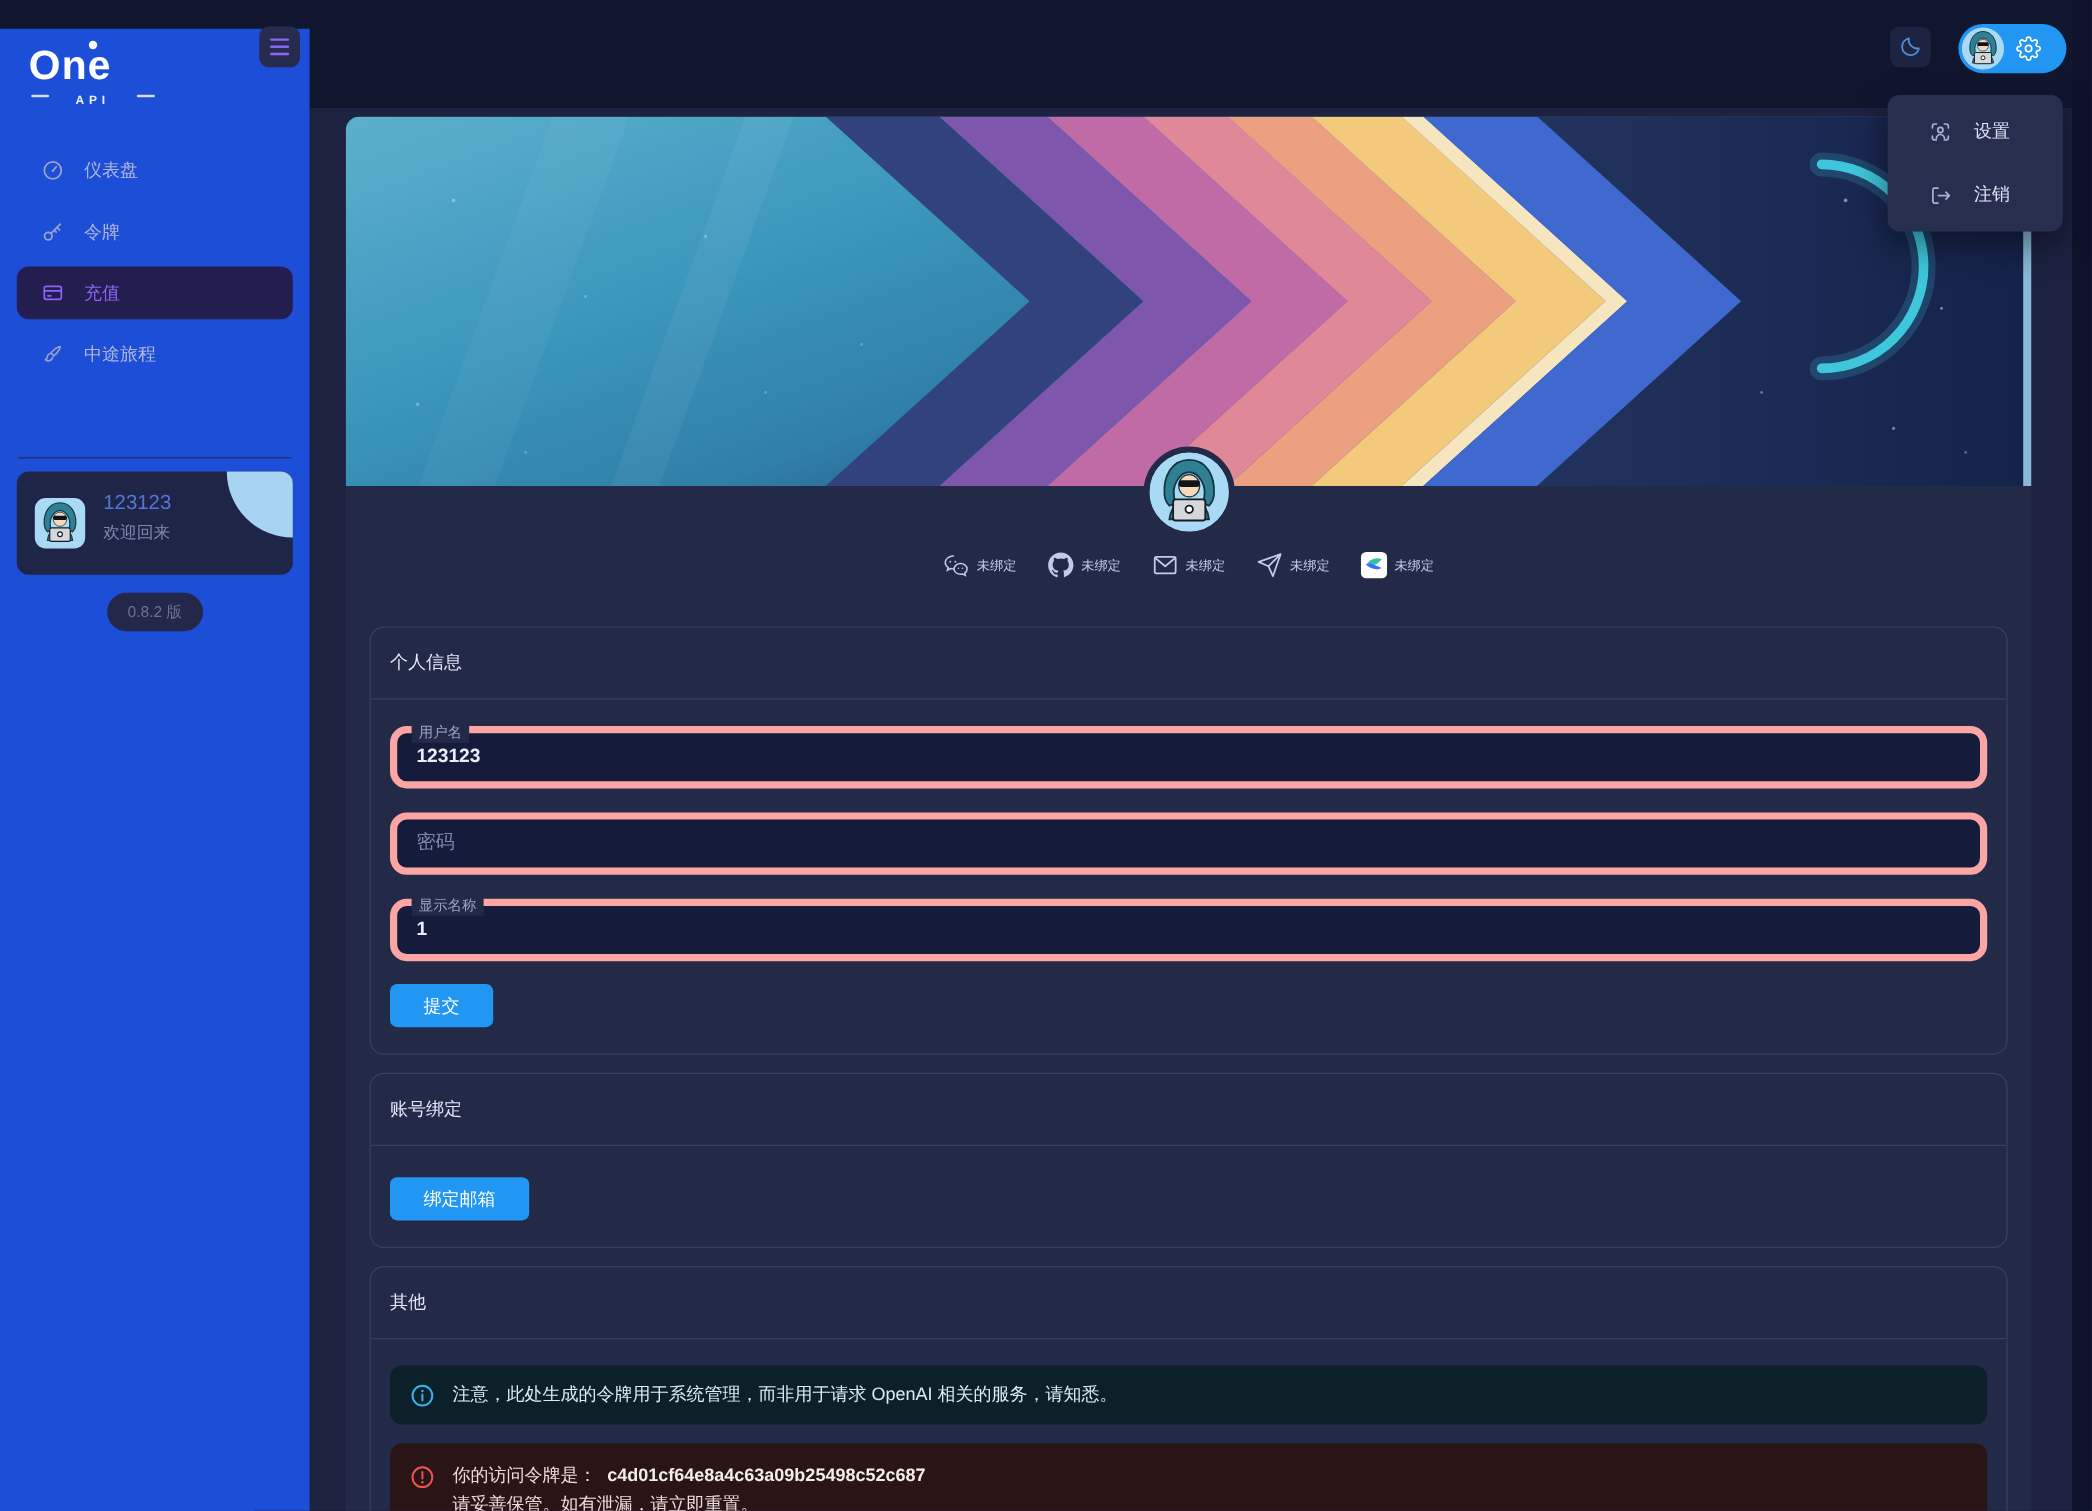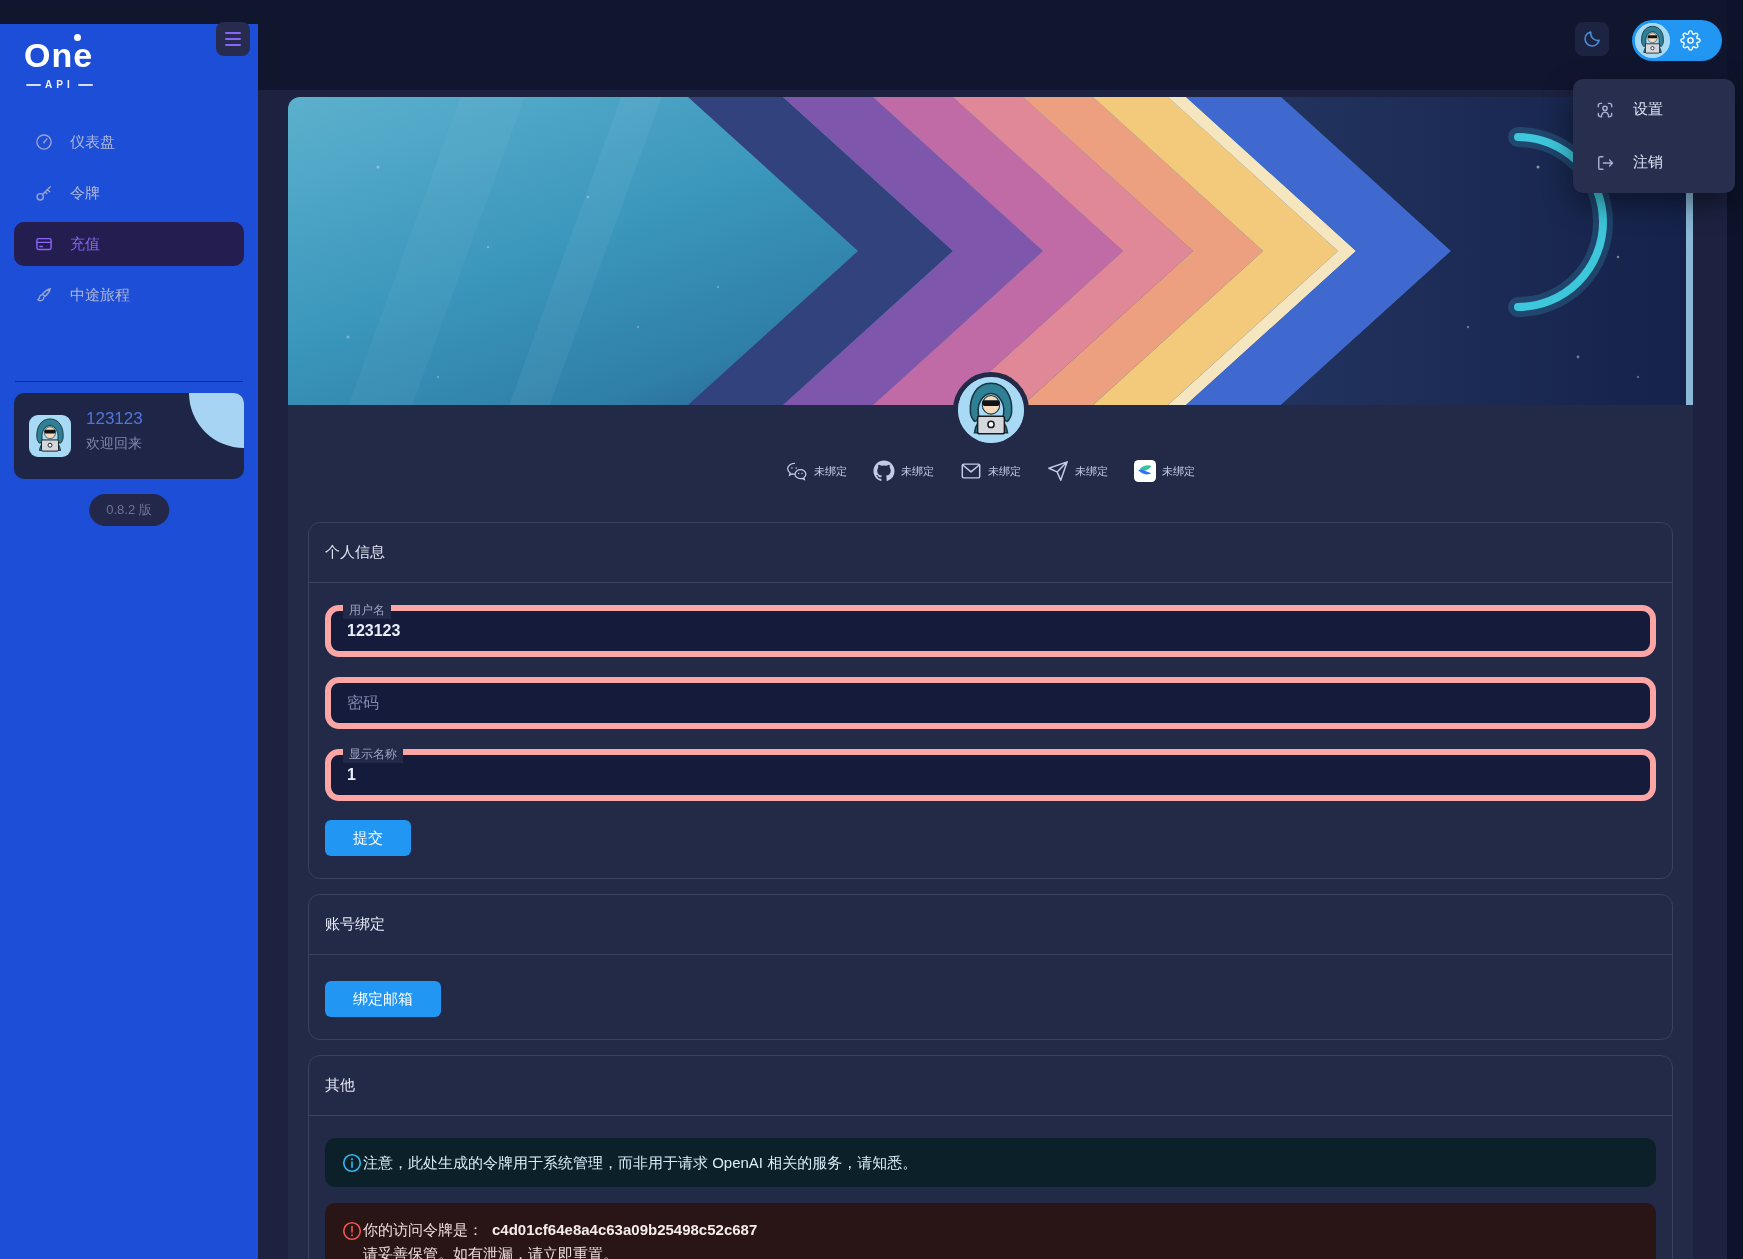--- a/index.html
+++ b/index.html
@@ -14,21 +14,21 @@
 
   
   .content-bg { position:absolute; left:258px; top:90px; right:16px; bottom:0; background:var(--body-bg,#1c2240); }
   .scroll-strip { position:absolute; right:0; top:0; width:16px; height:100%; background:#0e132b; }
 
   
   .sidebar { position:absolute; left:0; top:0; width:258px; height:100%; background:#1d4ed8; z-index:5;margin-top:24px; }
   .logo { position:absolute; left:24px; top:8px; width:120px; }
   .logo-word { font-size:34px; font-weight:800; color:#fff; letter-spacing:1px; position:relative; line-height:46px; }
   .logo-dot { position:absolute; left:50px; top:2px; width:7px; height:7px; border-radius:50%; background:#fff; }
-  .logo-sub { display:flex; align-items:center; gap:4px; margin-top:1px; margin-left:2px; }
+  .logo-sub { display:flex; gap:22px; margin-top:1px; margin-left:2px; }
   .logo-sub .dash { width:15px; height:2px; background:#d7dcef; border-radius:2px; }
   .logo-sub .sub-text { font-size:10px; font-weight:bold; letter-spacing:4px; color:#eef1fb; }
 
   .nav { position:absolute; left:14px; right:14px; top:96px; }
   .nav-item { height:44px; margin-bottom:7px; border-radius:10px; display:flex; align-items:center; padding-left:20px; gap:16px; color:#b0b8da; cursor:pointer; }
   .nav-item .nicon { width:20px; height:20px; color:#9aa3cc; flex:0 0 auto; }
   .nav-item span { font-size:15px; }
   .nav-item.active { background:#241d50; color:var(--accent-purple,#8b65f7); }
   .nav-item.active .nicon { color:var(--accent-purple,#8b65f7); }
 
@@ -44,21 +44,21 @@
 
   
   .hamburger { position:absolute; left:216px; top:22px; width:34px; height:34px; background:#272c4e; border:none; border-radius:8px; display:flex; flex-direction:column; align-items:center; justify-content:center; gap:4px; cursor:pointer; z-index:6; }
   .hamburger i { display:block; width:16px; height:2px; background:#8a63f8; border-radius:2px; }
   .moon-btn { position:absolute; left:1575px; top:22px; width:34px; height:34px; background:#1d2442; border:none; border-radius:8px; display:flex; align-items:center; justify-content:center; cursor:pointer; z-index:6; }
   .user-pill { position:absolute; left:1632px; top:20px; width:90px; height:41px; border-radius:21px; background:var(--primary,#2196f3); display:flex; align-items:center; cursor:pointer; z-index:6; }
   .user-pill .pill-avatar { width:35px; height:35px; border-radius:50%; overflow:hidden; margin-left:3px; background:#a9daf5; }
   .user-pill .pill-gear { margin-left:10px; }
 
   
-  .dropdown { position:absolute; left:1573px; top:79px; width:162px; background:#272e4e; border-radius:10px; box-shadow:0 10px 30px rgba(0,0,0,.45); padding:4px 0; z-index:20; }
+  .dropdown { position:absolute; left:1573px; top:79px; width:146px; background:#272e4e; border-radius:10px; box-shadow:0 10px 30px rgba(0,0,0,.45); padding:4px 12px; z-index:20; }
   .dropdown-item { height:53px; display:flex; align-items:center; gap:18px; padding-left:22px; color:#dde2f4; font-size:15px; cursor:pointer; }
   .dropdown-item .dicon { width:20px; height:20px; color:#a9b2d6; }
 
   
   .container { position:absolute; left:288px; top:97px; width:1405px; height:1220px; background:var(--container-bg,#232a48); border-radius:12px; z-index:2; }
   .banner { width:100%; height:308px; border-radius:12px 12px 0 0; overflow:hidden; position:relative; }
   .banner svg { width:100%; height:100%; }
   .banner-avatar { position:absolute; left:50%; top:313px; transform:translate(-50%,-50%); width:76px; height:76px; border-radius:50%; border:5px solid var(--container-bg,#232a48); overflow:hidden; background:#a9daf5; z-index:3; }
 
   .bindings-row { margin-top:52px; display:flex; justify-content:center; align-items:center; gap:26px; height:28px; }
@@ -80,21 +80,21 @@
   .field input { width:100%; height:100%; background:transparent; border:none; outline:none; color:#e9edf9; font-size:16px; font-weight:bold; padding:0 16px; font-family:inherit; }
   .field input.plain { font-weight:normal; }
   .field input::placeholder { color:#7e87ad; font-weight:normal; }
 
   .btn { display:inline-flex; align-items:center; justify-content:center; height:36px; padding:0 28px; background:var(--primary,#2196f3); color:#fff; font-size:15px; border:none; border-radius:6px; cursor:pointer; font-family:inherit; }
   .submit-btn { margin-top:19px; min-width:64px; }
   .bindmail-btn { min-width:88px; }
   .body-pad-btn { padding:26px 16px 22px; }
 
   
-  .alert { border-radius:10px; display:flex; padding:13px 16px; font-size:15px; line-height:1.55; }
+  .alert { border-radius:10px; display:flex; gap:14px; padding:13px 16px; font-size:15px; line-height:1.55; }
   .alert-info { background:var(--info-bg,#0c2029); color:#d8edf9; align-items:center; }
   .alert-error { background:var(--error-bg,#2a1516); color:#eedcdc; align-items:flex-start; margin-top:16px; padding:15px 16px 17px; }
   .alert .aicon { width:22px; height:22px; flex:0 0 auto; }
   .alert-error .aicon { margin-top:2px; }
   .token { font-weight:bold; margin-left:9px; color:#f5ecec; }
 </style>
 </head>
 <body>
 
 <svg width="0" height="0" style="position:absolute" aria-hidden="true">

